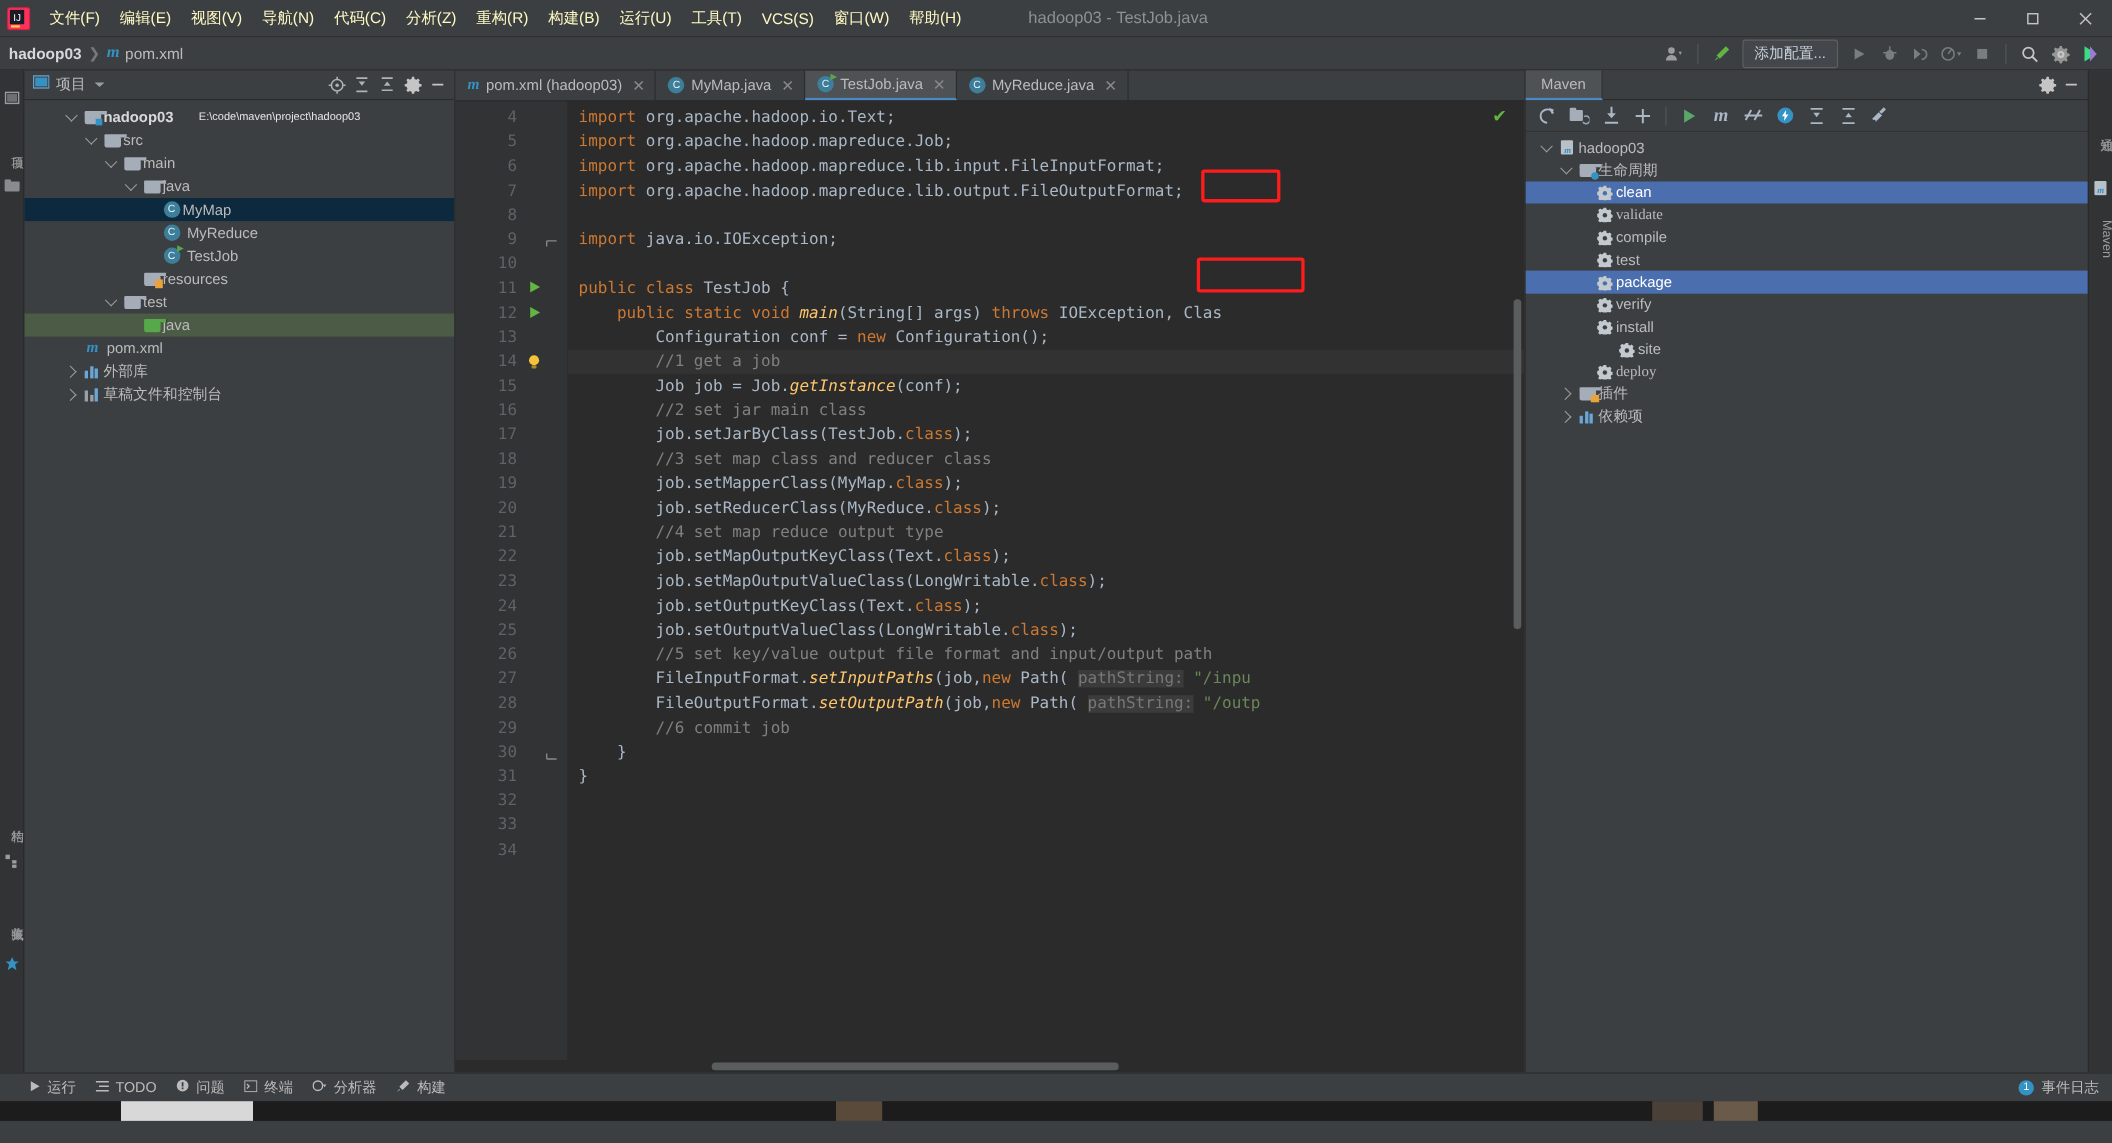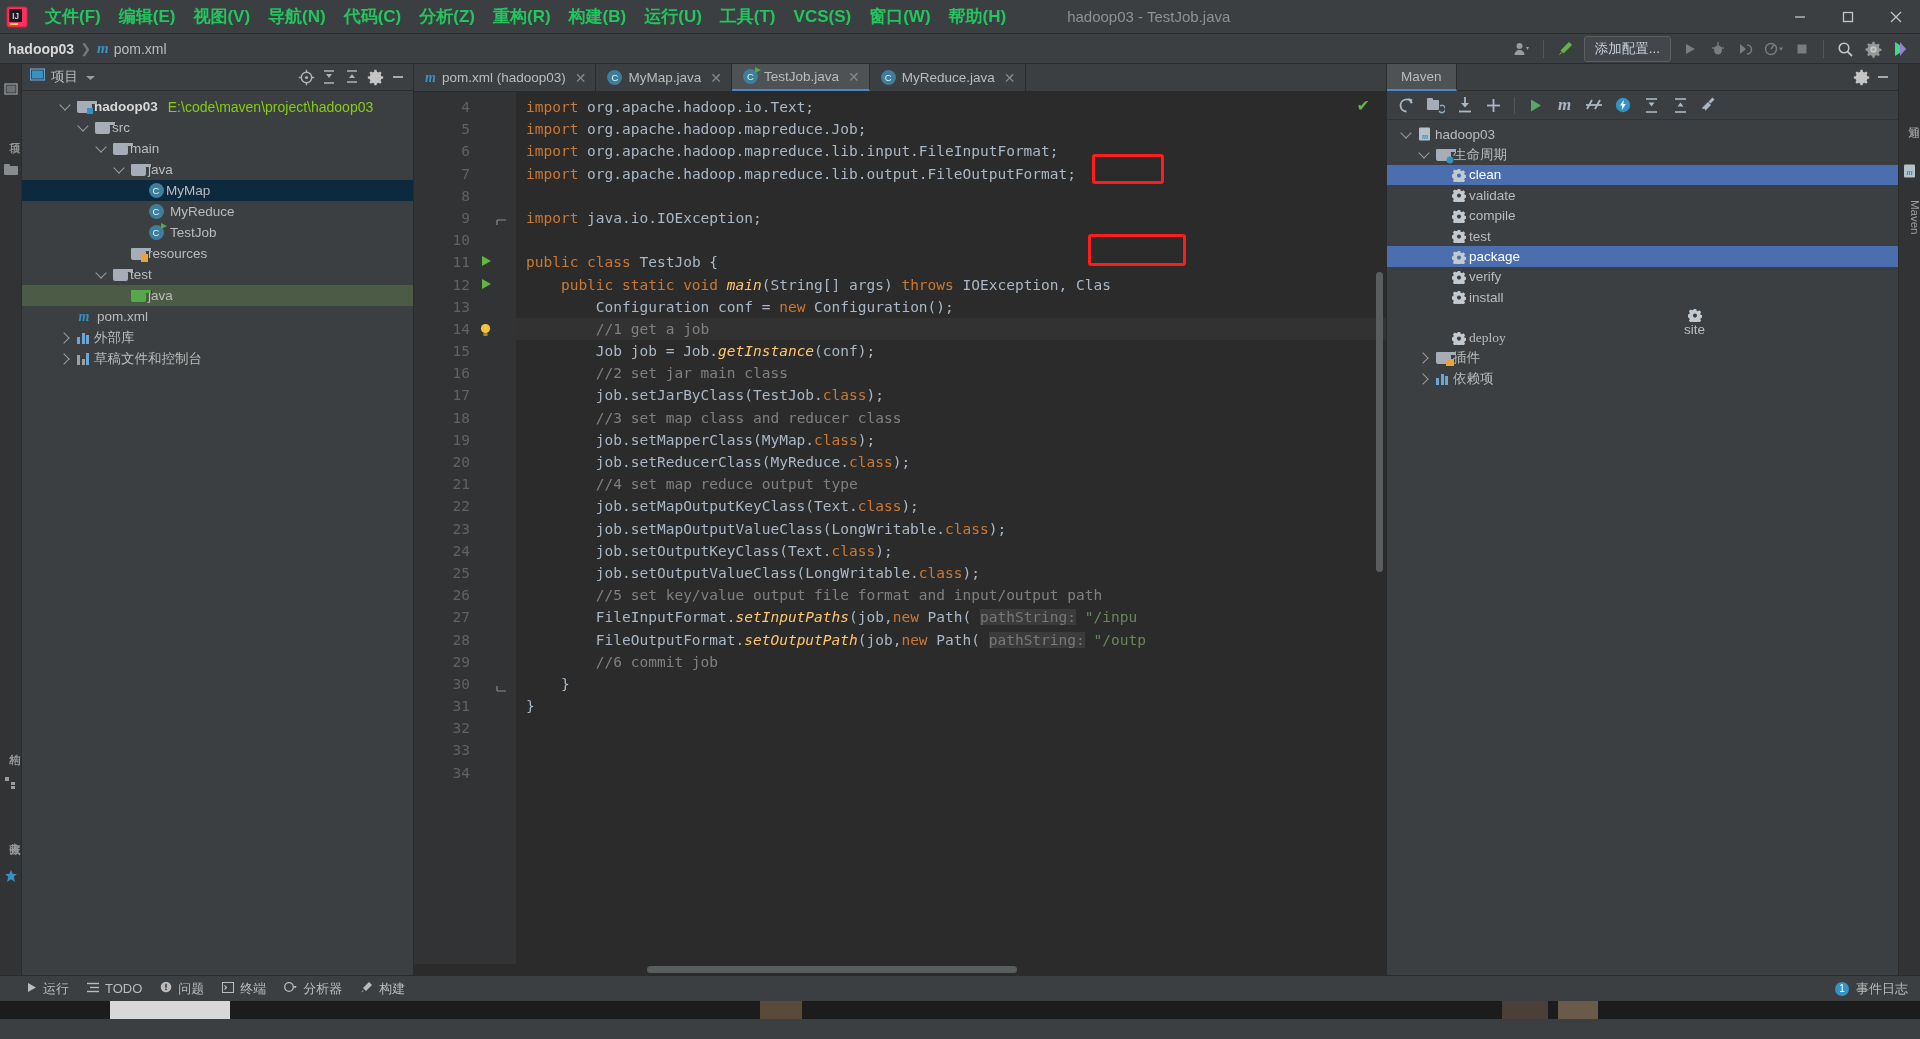--- a/index.html
+++ b/index.html
@@ -12,21 +12,21 @@
   #app { position: relative; width: 1920px; height: 1039px; }
 
   
   .titlebar {
     height: 34px; background: #3c3f41; display: flex; align-items: center;
     border-bottom: 1px solid #2b2b2b; position: relative;
   }
   .ij-logo { width: 22px; height: 22px; margin: 0 8px 0 6px; position: relative; flex: 0 0 auto; }
   .menu { display: flex; align-items: center; gap: 0; }
   .menu-item {
-    color: #22c55e; font-size: 17px; padding: 4px 9px; white-space: nowrap; cursor: default; font-weight: bold;
+    color: #fef9c3; font-size: 14px; padding: 4px 9px; white-space: nowrap; cursor: default;
   }
   .win-title {
     color: #8e9194; font-size: 15px; margin-left: 52px; white-space: nowrap;
   }
   .wincontrols { position: absolute; right: 0; top: 0; height: 34px; display: flex; }
   .wc { width: 48px; height: 34px; display: flex; align-items: center; justify-content: center; }
   .wc svg { stroke: #c5c5c5; }
 
   
   .navbar {
@@ -70,21 +70,21 @@
   .trow { height: 21px; display: flex; align-items: center; white-space: nowrap; }
   .trow.sel-blue { background: #0d293e; }
   .trow.sel-green { background: #4c5b45; }
   .tw { width: 18px; display: flex; align-items: center; justify-content: center; flex: 0 0 auto; }
   .chev { width: 8px; height: 8px; border-right: 1.6px solid #9a9c9d; border-bottom: 1.6px solid #9a9c9d; }
   .chev.down { transform: rotate(45deg); margin-top: -3px; }
   .chev.right { transform: rotate(-45deg); margin-left: -2px; }
   .tic { width: 20px; display: flex; align-items: center; justify-content: center; flex: 0 0 auto; }
   .tlabel { color: #bbbbbb; }
   .tlabel.bold { font-weight: bold; color: #d8d8d8; }
-  .tpath { color: #84cc16; font-size: 14px; margin-left: 10px; }
+  .tpath { color: #e5e5e5; font-size: 10px; margin-left: 23px; }
 
   
   .folder { width: 15px; height: 12px; position: relative; }
   .folder .body { position: absolute; left:0; top:2px; width: 15px; height: 10px; border-radius: 1px 2px 2px 2px; }
   .folder .tab  { position: absolute; left:0; top:0; width: 7px; height: 3px; border-radius: 1px 1px 0 0; }
   .fgray .body, .fgray .tab { background: #a4adb8; }
   .fgreen .body, .fgreen .tab { background: #56a84b; }
   .fblue  .body, .fblue  .tab { background: #a4adb8; }
   .badge-blue { position: absolute; right: -1px; bottom: -1px; width: 6px; height: 6px; background: #3592c4; }
   .badge-lines { position: absolute; right: -2px; bottom: -2px; width: 7px; height: 8px; background: #e8a33d; }
@@ -824,21 +824,21 @@
         <div class="mrow sel" style="padding-left:62px;">
           <span class="tic">
             <svg class="gear" viewBox="0 0 16 16">
                 <path d="M6.6 1h2.8l.3 1.9 1.7.7 1.6-1 2 2-1 1.6.7 1.7 1.9.3v2.8l-1.9.3-.7 1.7 1 1.6-2 2-1.6-1-1.7.7-.3 1.9H6.6l-.3-1.9-1.7-.7-1.6 1-2-2 1-1.6-.7-1.7L-.6 10.1V7.3l1.9-.3.7-1.7-1-1.6 2-2 1.6 1 1.7-.7z" fill="#c2c9cf"></path>
                 <circle cx="8" cy="8.7" r="2.3" fill="#4b6eaf"></circle>
               </svg>
           </span>
           <span class="mlab">clean</span>
         </div>
 
-        <div class="mrow" style="padding-left:62px;">
+        <div class="mrow" style="padding-left:62px;font-family:Liberation Serif, serif;">
           <span class="tic">
             <svg class="gear" viewBox="0 0 16 16">
                 <path d="M6.6 1h2.8l.3 1.9 1.7.7 1.6-1 2 2-1 1.6.7 1.7 1.9.3v2.8l-1.9.3-.7 1.7 1 1.6-2 2-1.6-1-1.7.7-.3 1.9H6.6l-.3-1.9-1.7-.7-1.6 1-2-2 1-1.6-.7-1.7L-.6 10.1V7.3l1.9-.3.7-1.7-1-1.6 2-2 1.6 1 1.7-.7z" fill="#c2c9cf"></path>
                 <circle cx="8" cy="8.7" r="2.3" fill="#3c3f41"></circle>
               </svg>
           </span>
           <span class="mlab">validate</span>
         </div>
 
         <div class="mrow" style="padding-left:62px;">
@@ -884,21 +884,21 @@
         <div class="mrow" style="padding-left:62px;">
           <span class="tic">
             <svg class="gear" viewBox="0 0 16 16">
                 <path d="M6.6 1h2.8l.3 1.9 1.7.7 1.6-1 2 2-1 1.6.7 1.7 1.9.3v2.8l-1.9.3-.7 1.7 1 1.6-2 2-1.6-1-1.7.7-.3 1.9H6.6l-.3-1.9-1.7-.7-1.6 1-2-2 1-1.6-.7-1.7L-.6 10.1V7.3l1.9-.3.7-1.7-1-1.6 2-2 1.6 1 1.7-.7z" fill="#c2c9cf"></path>
                 <circle cx="8" cy="8.7" r="2.3" fill="#3c3f41"></circle>
               </svg>
           </span>
           <span class="mlab">install</span>
         </div>
 
-        <div class="mrow" style="padding-left:82px;flex-direction:column;">
+        <div class="mrow" style="padding-left:82px;">
           <span class="tic">
             <svg class="gear" viewBox="0 0 16 16">
                 <path d="M6.6 1h2.8l.3 1.9 1.7.7 1.6-1 2 2-1 1.6.7 1.7 1.9.3v2.8l-1.9.3-.7 1.7 1 1.6-2 2-1.6-1-1.7.7-.3 1.9H6.6l-.3-1.9-1.7-.7-1.6 1-2-2 1-1.6-.7-1.7L-.6 10.1V7.3l1.9-.3.7-1.7-1-1.6 2-2 1.6 1 1.7-.7z" fill="#c2c9cf"></path>
                 <circle cx="8" cy="8.7" r="2.3" fill="#3c3f41"></circle>
               </svg>
           </span>
           <span class="mlab">site</span>
         </div>
 
         <div class="mrow" style="padding-left:62px;font-family:Liberation Serif, serif;">

